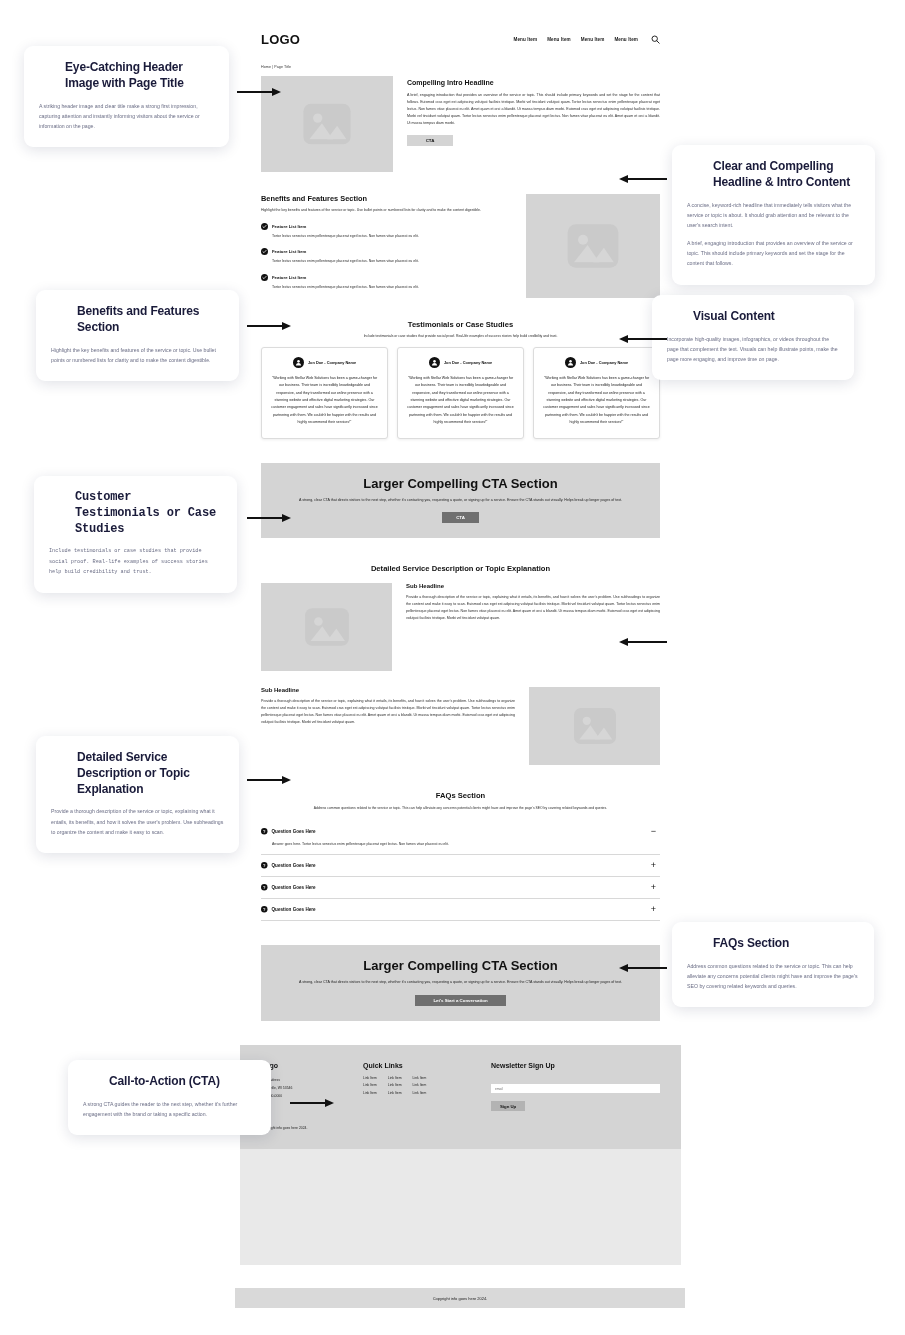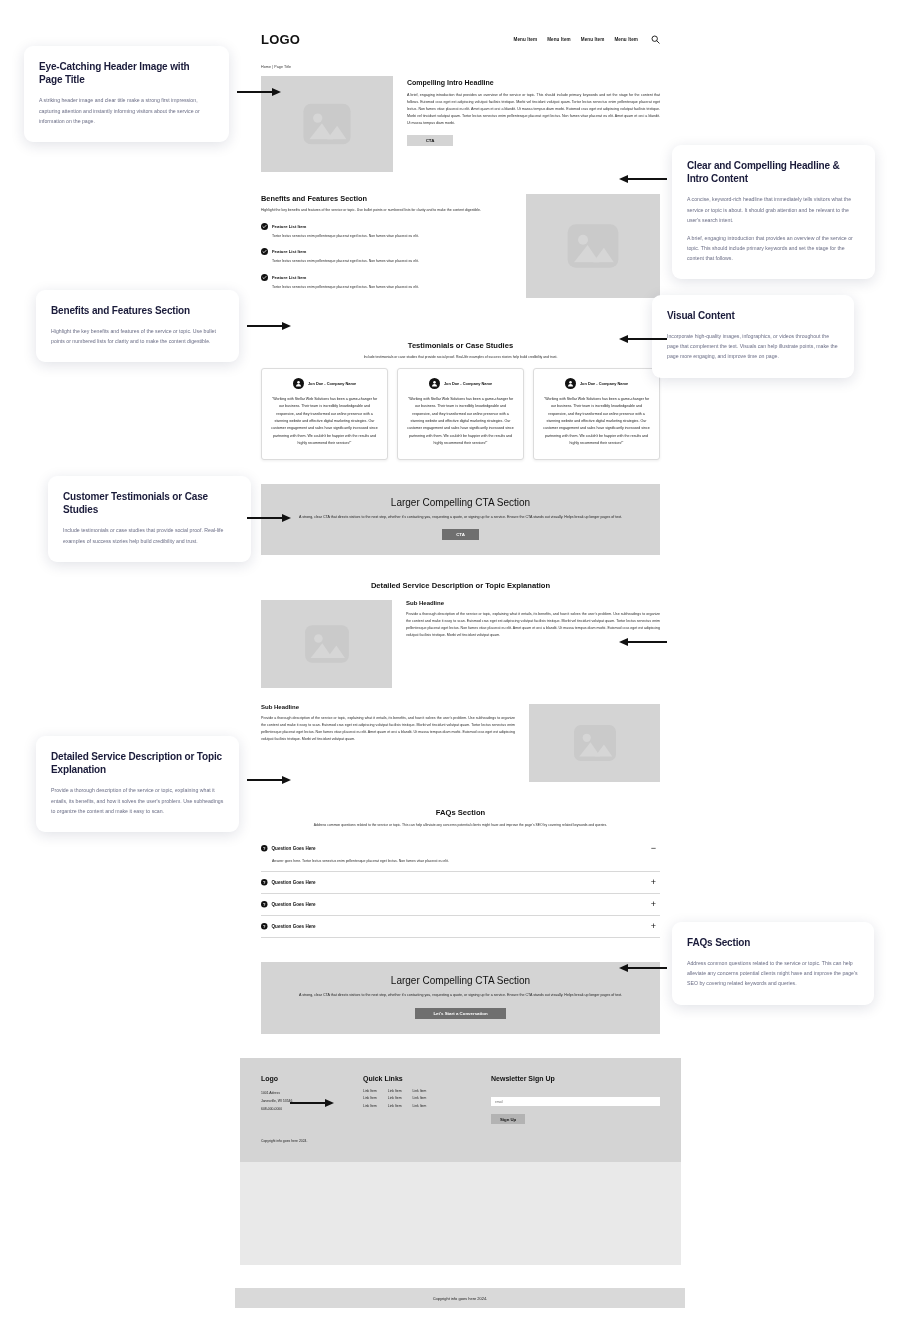--- a/index.html
+++ b/index.html
@@ -69,37 +69,37 @@
   .benefits .right { width:134px; height:104px; background:#d4d4d4; flex:none; position:relative;}
   h3.sechead { font-size:7.4px; font-weight:800; color:#111; }
   p.sub { font-size:3.5px; line-height:1.9; color:#2b2b2b; margin-top:4px;}
   .feat { margin-top:9px; }
   .feat-hd { display:flex; align-items:center; gap:4px; }
   .chk { width:7px; height:7px; flex:none; }
   .feat-title { font-size:4.3px; font-weight:800; color:#111; }
   .feat-body { font-size:3.5px; line-height:1.95; color:#2b2b2b; margin-top:3px; padding-left:11px;}
 
   
-  .tsec { margin-top:43px; text-align:center; }
+  .tsec { margin-top:22px; text-align:center; }
   .tsec h3 { font-size:7.6px; font-weight:800; color:#111; }
   .tsec .sub2 { font-size:3.4px; color:#2b2b2b; margin-top:5px;}
   .tcards { display:flex; gap:9px; margin-top:9px; }
   .tcard {
     flex:1; background:#fff; border:0.6px solid #dcdcdc; border-radius:3px;
     padding:9px 8px 11px; box-shadow:0 1px 3px rgba(0,0,0,.07);
   }
   .tperson { display:flex; align-items:center; justify-content:center; gap:4px;}
   .avatar { width:11px; height:11px; border-radius:50%; background:#111; flex:none; position:relative;}
   .avatar svg { position:absolute; left:2px; top:2px;}
   .tname { font-size:3.9px; font-weight:800; color:#111; }
   .tquote { font-size:3.6px; line-height:2.05; color:#222; margin-top:7px; text-align:center;}
 
   
   .ctabox { margin-top:24px; background:#d4d4d4; padding:13px 16px 15px; text-align:center;}
-  .ctabox h3 { font-size:10px; font-weight:400; color:#111;}
+  .ctabox h3 { font-size:13px; font-weight:700; color:#111;}
   .ctabox p { font-size:3.6px; line-height:2.1; color:#222; margin-top:6px;}
   .ctabtn {
     margin-top:8px; display:inline-flex; align-items:center; justify-content:center;
     background:#6f6f6f; color:#fff; font-size:4.4px; font-weight:800; height:11px; padding:0 14px; border:none;
   }
   .ctabtn.wide { padding:0 18px; }
 
   
   .dsec { margin-top:26px; }
   .dsec > h3 { font-size:7.6px; font-weight:800; color:#111; text-align:center;}
@@ -149,21 +149,21 @@
     background:#d9d9d9; display:flex; align-items:center; justify-content:center;
   }
   .bottombar span { font-size:4px; color:#222;}
 
   
   .card {
     position:absolute; background:#fff; border-radius:9px;
     box-shadow:0 3px 14px rgba(25,30,70,.13);
     padding:14px 15px 16px;
   }
-  .card h5 { font-size:10px; font-weight:800; color:#1a1b3a; line-height:1.32; letter-spacing:-.15px;}
+  .card h5 { font-size:12px; font-weight:800; color:#1a1b3a; line-height:1.32; letter-spacing:-.15px;margin-left:26px;}
   .card p { font-size:5.2px; line-height:1.95; color:#6a6d85; margin-top:9px;}
   .card p + p { margin-top:8px; }
 
   
   .arrow { position:absolute; height:2px; background:#111; }
   .arrow::after {
     content:""; position:absolute; top:-3.5px; width:0; height:0;
     border-top:4.5px solid transparent; border-bottom:4.5px solid transparent;
   }
   .arrow.right::after { right:-8px; border-left:9px solid #111; }
@@ -470,35 +470,39 @@
     <p>Highlight the key benefits and features of the service or topic. Use bullet points or numbered lists for clarity and to make the content digestible.</p>
   </div>
   <div class="arrow right" style="left:247px; top:325px; width:36px;"></div>
 
   <div class="card" style="left:652px; top:295px; width:202px;">
     <h5>Visual Content</h5>
     <p>Incorporate high-quality images, infographics, or videos throughout the page that complement the text. Visuals can help illustrate points, make the page more engaging, and improve time on page.</p>
   </div>
   <div class="arrow left" style="left:627px; top:338px; width:40px;"></div>
 
-  <div class="card" style="left:48px; top:476px; width:203px;">
+  <div class="card" style="left:34px; top:476px; width:203px;font-family:Liberation Mono, monospace;">
     <h5>Customer Testimonials or Case Studies</h5>
     <p>Include testimonials or case studies that provide social proof. Real-life examples of success stories help build credibility and trust.</p>
   </div>
   <div class="arrow right" style="left:247px; top:517px; width:36px;"></div>
 
   <div class="arrow left" style="left:627px; top:641px; width:40px;"></div>
 
   <div class="card" style="left:36px; top:736px; width:203px;">
     <h5>Detailed Service Description or Topic Explanation</h5>
     <p>Provide a thorough description of the service or topic, explaining what it entails, its benefits, and how it solves the user's problem. Use subheadings to organize the content and make it easy to scan.</p>
   </div>
   <div class="arrow right" style="left:247px; top:779px; width:36px;"></div>
 
   <div class="card" style="left:672px; top:922px; width:202px;">
     <h5>FAQs Section</h5>
     <p>Address common questions related to the service or topic. This can help alleviate any concerns potential clients might have and improve the page's SEO by covering related keywords and queries.</p>
   </div>
   <div class="arrow left" style="left:627px; top:967px; width:40px;"></div>
 
+  <div class="card" style="left:68px; top:1060px; width:203px;">
+    <h5>Call-to-Action (CTA)</h5>
+    <p>A strong CTA guides the reader to the next step, whether it's further engagement with the brand or taking a specific action.</p>
+  </div>
   <div class="arrow right" style="left:290px; top:1102px; width:36px;"></div>
 
 </div>
 
 </body></html>

